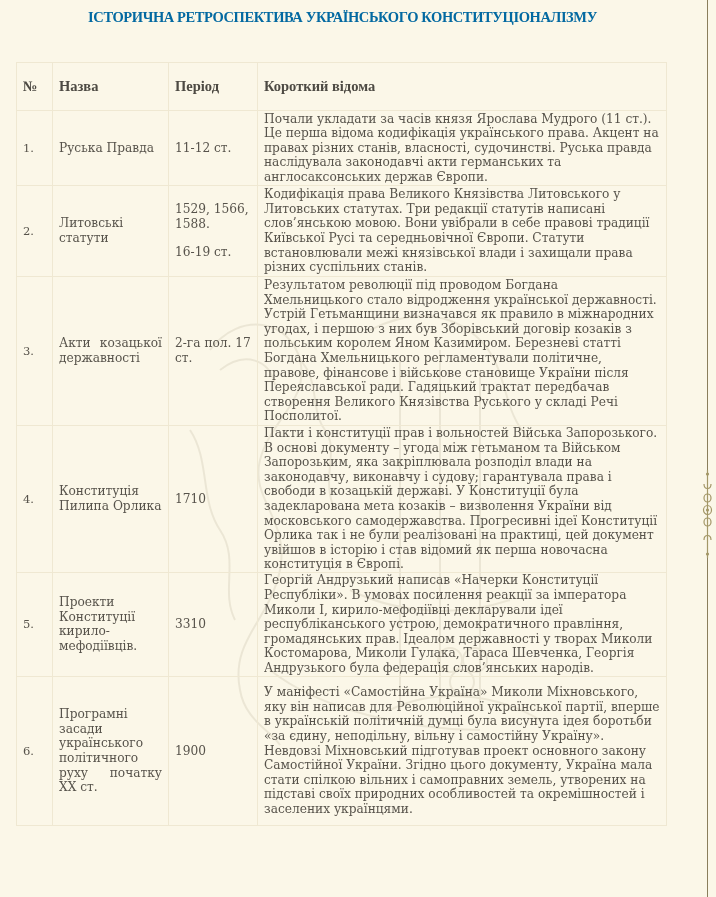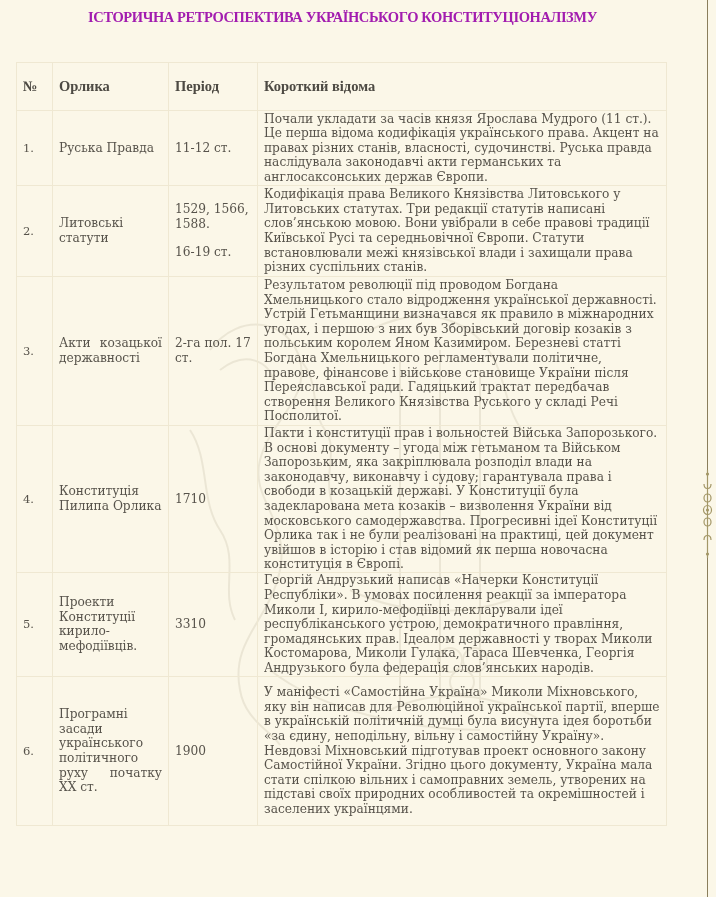--- a/index.html
+++ b/index.html
@@ -44,21 +44,21 @@
   .title {
     position: absolute;
     left: 0;
     top: 9px;
     width: 685px;
     text-align: center;
     font-family: "Liberation Serif", serif;
     font-weight: bold;
     font-size: 14.5px;
     letter-spacing: -0.4px;
-    color: #a21caf;
+    color: #0369a1;
   }
   table.history {
     position: absolute;
     left: 16px;
     top: 62px;
     width: 651px;
     border-collapse: collapse;
     border: 1.5px solid #2f2b25;
     border-bottom: none;
     font-family: "DejaVu Serif", serif;
@@ -135,21 +135,21 @@
       <circle cx="6.5" cy="40" r="1.6"></circle>
     </g>
   </svg>
 
   <div class="title">ІСТОРИЧНА РЕТРОСПЕКТИВА УКРАЇНСЬКОГО КОНСТИТУЦІОНАЛІЗМУ</div>
 
   <table class="history">
     <thead>
       <tr>
         <th class="c-num">№</th>
-        <th>Орлика</th>
+        <th>Назва</th>
         <th>Період</th>
         <th>Короткий відома</th>
       </tr>
     </thead>
     <tbody>
       <tr class="r1">
         <td class="num">1.</td>
         <td class="name">Руська Правда</td>
         <td class="period"><span>11-12 ст.</span></td>
         <td class="summary">Почали укладати за часів князя Ярослава Мудрого (11 ст.). Це перша відома кодифікація українського права. Акцент на правах різних станів, власності, судочинстві. Руська правда наслідувала законодавчі акти германських та англосаксонських держав Європи.</td>

